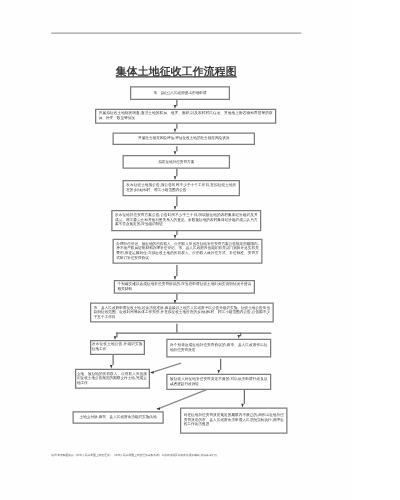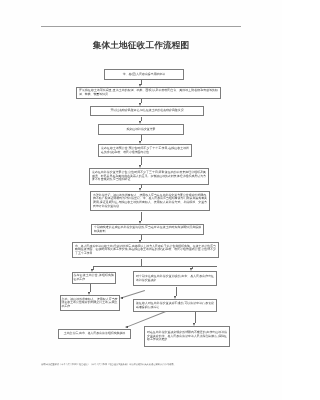--- a/index.html
+++ b/index.html
@@ -18,21 +18,21 @@
   .arr-d{border-left:1.6px solid transparent;border-right:1.6px solid transparent;border-top:3.2px solid #3a3a3a;}
   .arr-l{border-top:1.6px solid transparent;border-bottom:1.6px solid transparent;border-right:3.2px solid #3a3a3a;}
   .diag{position:absolute;background:#8a8a8a;height:0.7px;transform-origin:0 0;}
   .footer{position:absolute;color:#555;white-space:nowrap;}
 </style>
 </head>
 <body>
 
 <div class="page">
   <div class="rule" style="left:40.5px;top:25.5px;width:200px;"></div>
-  <div class="title" style="left:0;top:40px;font-size:8.7px;letter-spacing:0.1px;">集体土地征收工作流程图</div>
+  <div class="title" style="left:0;top:52px;font-size:8.7px;letter-spacing:0.1px;text-decoration:underline;">集体土地征收工作流程图</div>
 
   <div class="box ctr" style="left:104px;top:69px;width:80px;height:11px;font-size:2.9px;line-height:1.22;padding:0 2px;">
       <span>市、县(区)人民政府提出用地申请</span>
     </div>
   <div class="box" style="left:76px;top:87px;width:145px;height:12px;font-size:2.9px;line-height:1.22;padding:0 2px;">
       <span>开展拟征收土地现状调查,查清土地的权属、地类、面积,以及农村村民住宅、其他地上附着物和青苗等的权属、种类、数量等情况</span>
     </div>
   <div class="box ctr" style="left:90px;top:106px;width:114px;height:10px;font-size:2.9px;line-height:1.22;padding:0 2px;">
       <span>开展社会稳定风险评估,评估征收土地的社会稳定风险状况</span>
     </div>

